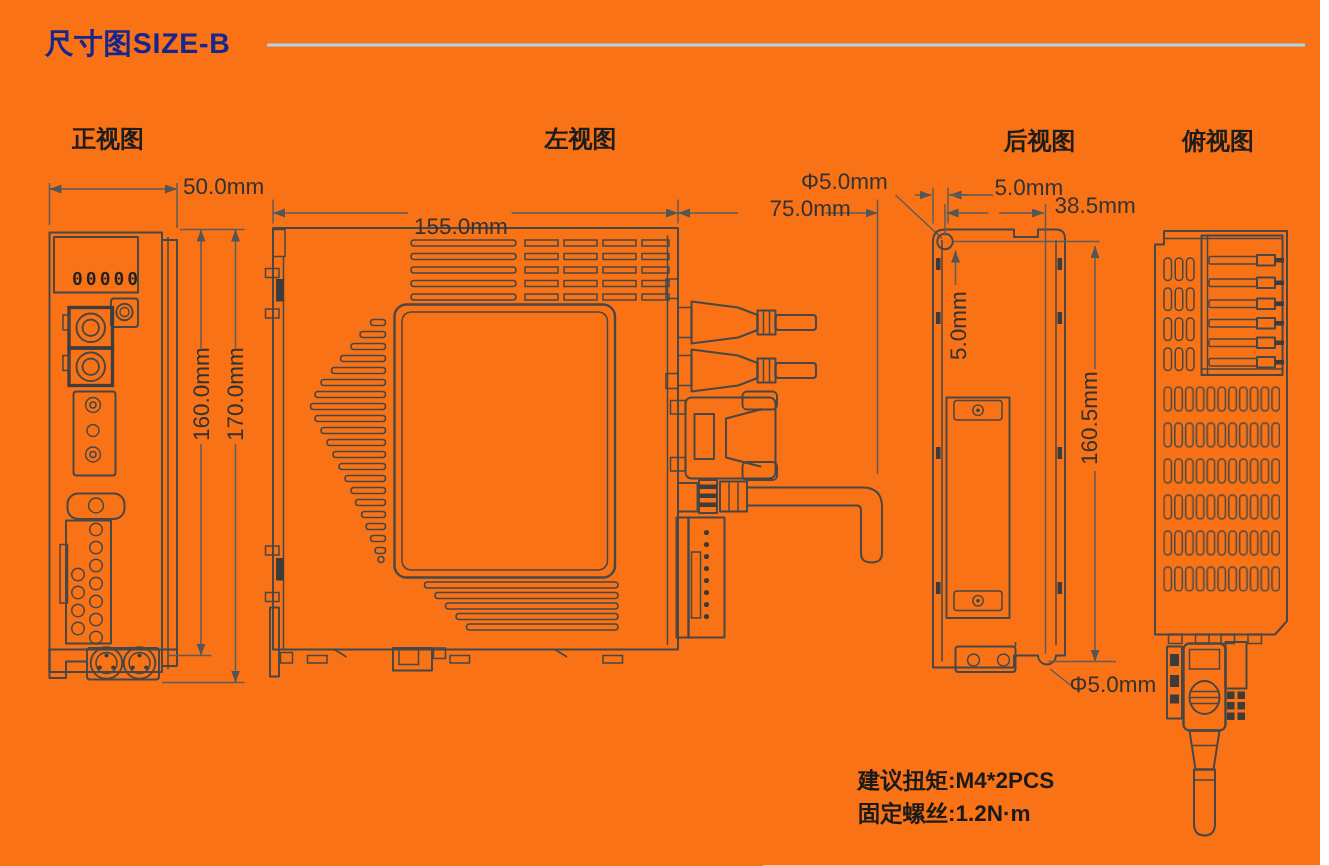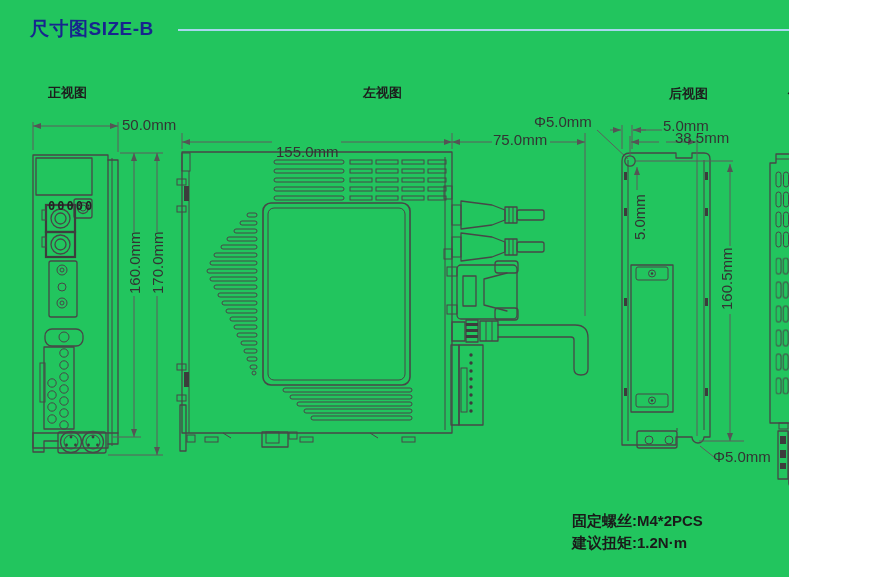--- a/index.html
+++ b/index.html
@@ -1,27 +1,27 @@
 <!DOCTYPE html>
 <html><head>
 <meta charset="utf-8">
 <style>
   html,body{margin:0;padding:0;background:#fff;}
-  #stage{position:relative;width:789px;height:577px;background:#22c55e;overflow:hidden;
+  #stage{position:relative;width:880px;height:577px;background:#f97316;overflow:hidden;
          font-family:"Liberation Sans",sans-serif;}
   #art{position:absolute;left:0;top:0;}
   .t{position:absolute;font-size:15px;color:#333;white-space:nowrap;line-height:1;}
   .rot{transform:rotate(-90deg);transform-origin:0 0;}
-  .lbl{font-size:13px;font-weight:600;color:#1d1d1d;}
+  .lbl{font-size:16px;font-weight:600;color:#1d1d1d;}
   .note{font-size:15px;font-weight:600;color:#1a1a1a;}
   #title{position:absolute;left:30px;top:16px;font-size:19px;font-weight:700;
          color:#17258e;letter-spacing:.5px;}
   #rule{position:absolute;left:178px;top:29px;width:692px;height:2px;background:#a9d7ee;}
   #disp{position:absolute;left:48px;top:179px;font-family:"DejaVu Sans Mono",monospace;
-        font-size:12px;font-weight:700;letter-spacing:2px;color:#222;margin-top:20px;}
+        font-size:12px;font-weight:700;letter-spacing:2px;color:#222;}
   svg *{vector-effect:none;}
   .ln{stroke:#474747;stroke-width:1.3;fill:none;stroke-linejoin:round;stroke-linecap:round;}
   .th{stroke:#474747;stroke-width:1;fill:none;}
   .hv{stroke:#3d3d3d;stroke-width:2.2;fill:none;}
   .dk{fill:#3c3c3c;stroke:none;}
   .dm{stroke:#5d5d5d;stroke-width:1;fill:none;}
 </style>
 </head>
 <body>
 
@@ -369,25 +369,25 @@
 <span class="t lbl" style="left:669px;top:87px">后视图</span>
 <span class="t lbl" style="left:788px;top:87px">俯视图</span>
 
 <span id="disp">00000</span>
 
 <span class="t" style="left:122px;top:117px">50.0mm</span>
 <span class="t rot" style="left:127px;top:294px">160.0mm</span>
 <span class="t rot" style="left:150px;top:294px">170.0mm</span>
 
 <span class="t" style="left:276px;top:144px">155.0mm</span>
-<span class="t" style="left:493px;top:132px">75.0mm</span>
+<span class="t" style="left:513px;top:132px">75.0mm</span>
 <span class="t" style="left:534px;top:114px">Φ5.0mm</span>
 
 <span class="t" style="left:663px;top:118px">5.0mm</span>
-<span class="t" style="left:675px;top:130px">38.5mm</span>
+<span class="t" style="left:703px;top:130px">38.5mm</span>
 <span class="t rot" style="left:632px;top:240px">5.0mm</span>
 <span class="t rot" style="left:719px;top:310px">160.5mm</span>
 <span class="t" style="left:713px;top:449px">Φ5.0mm</span>
 
-<span class="t note" style="left:572px;top:513px">固定螺丝:M4*2PCS</span>
-<span class="t note" style="left:572px;top:535px">建议扭矩:1.2N·m</span>
+<span class="t note" style="left:572px;top:513px">建议扭矩:M4*2PCS</span>
+<span class="t note" style="left:572px;top:535px">固定螺丝:1.2N·m</span>
 
 </div>
 
 </body></html>

